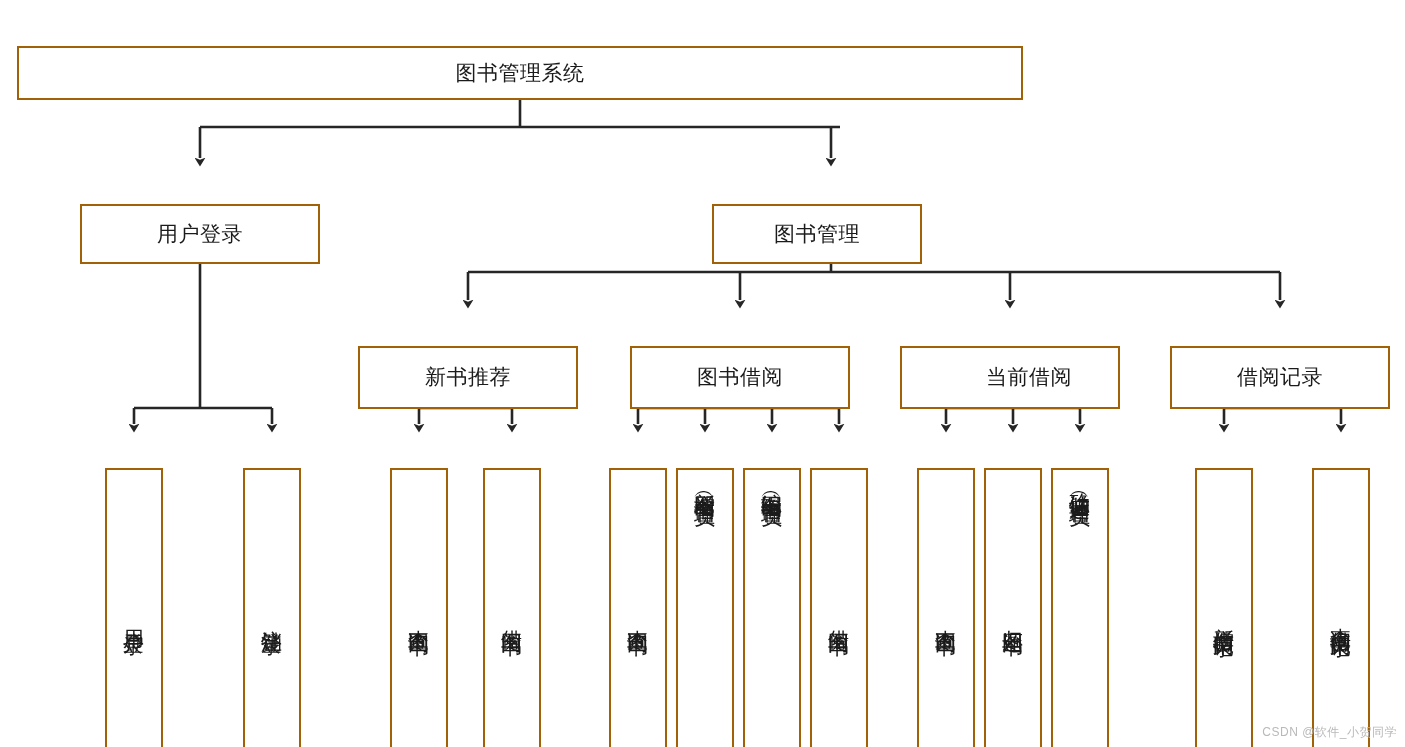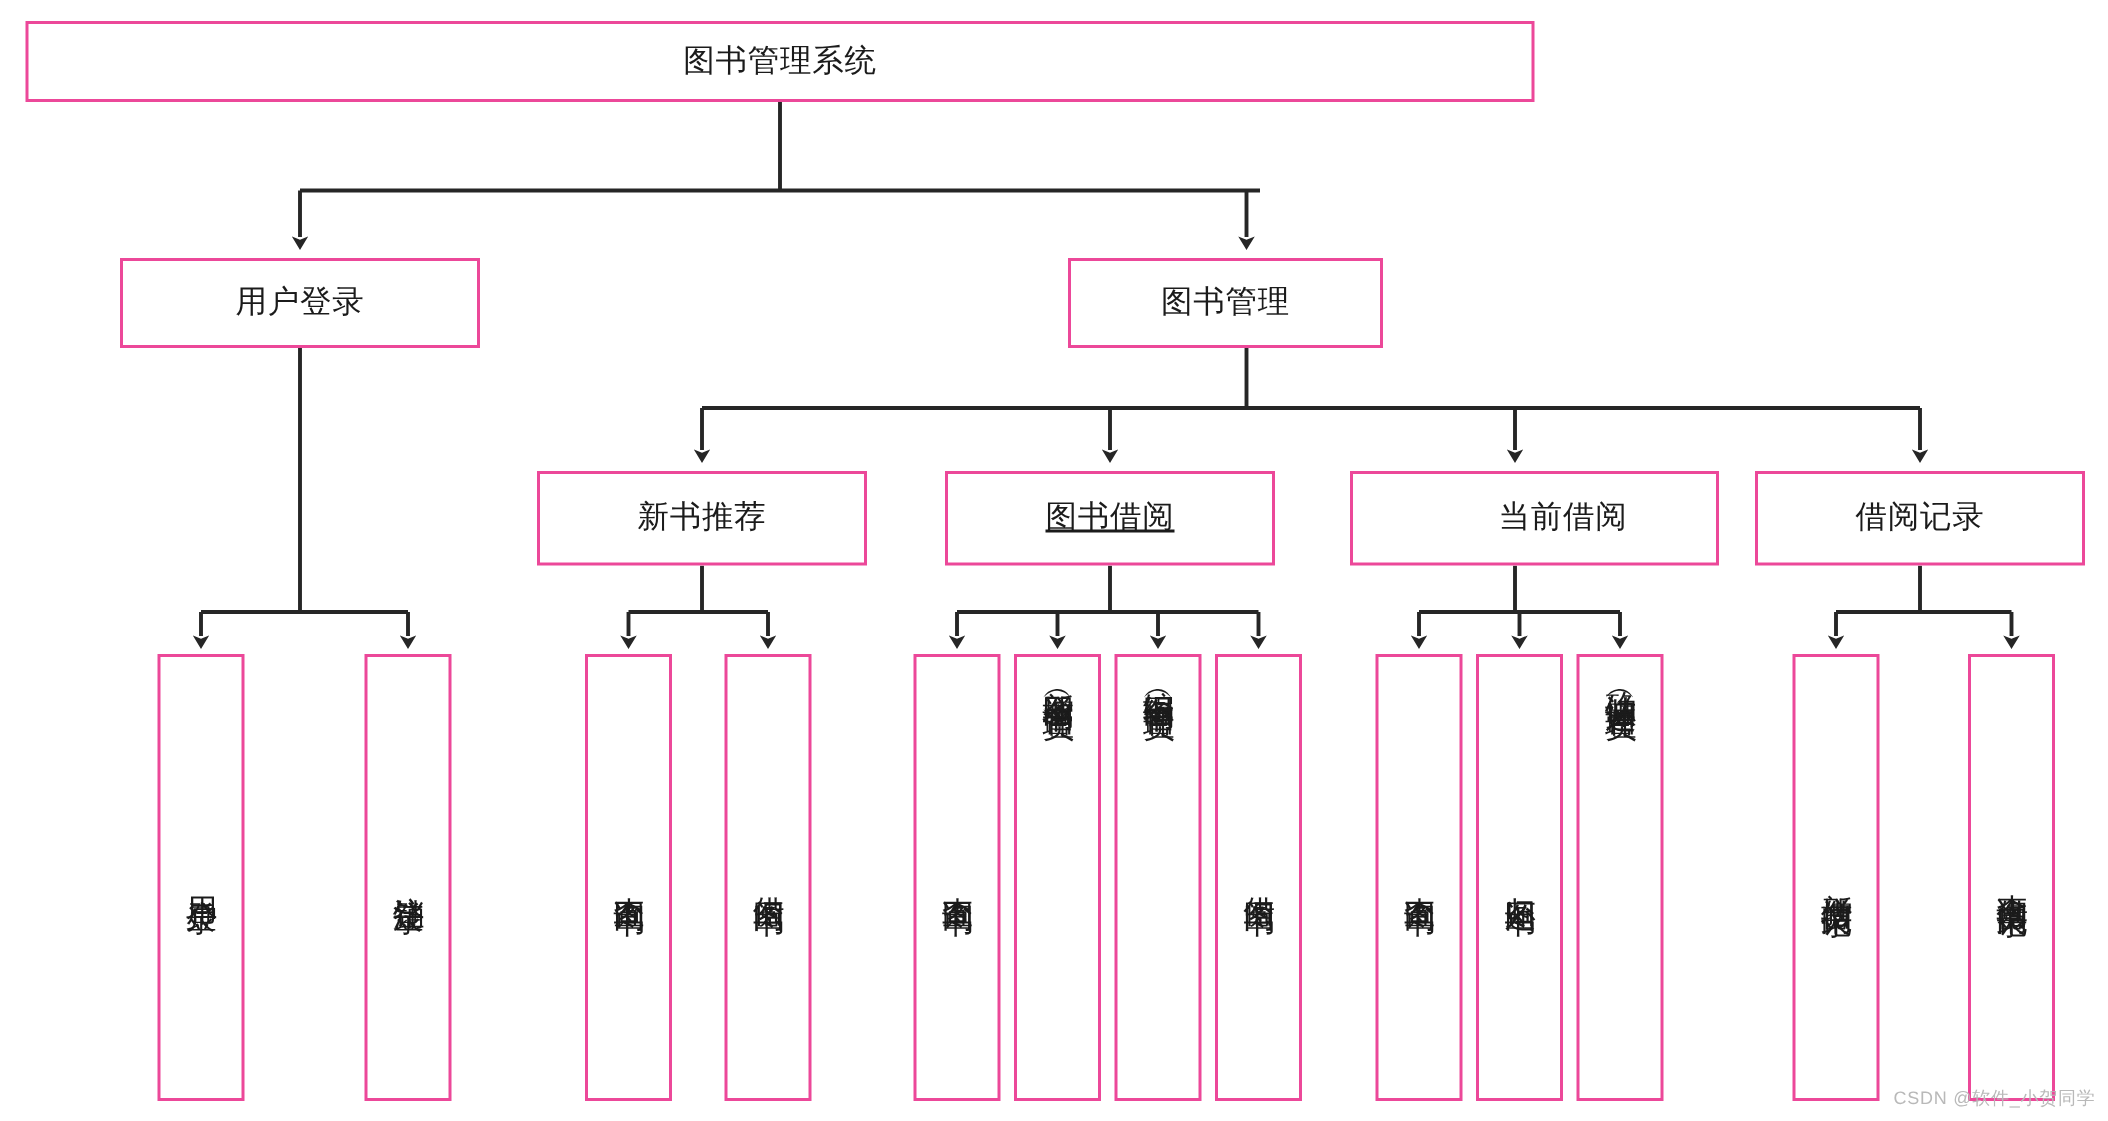--- a/index.html
+++ b/index.html
@@ -21,25 +21,26 @@
     position: absolute;
     left: 0;
     top: 0;
     width: 1405px;
     height: 747px;
   }
   .node {
     position: absolute;
     box-sizing: border-box;
     background: #ffffff;
-    border: 2px solid #ec4899;
+    border: 2px solid #a16207;
     display: flex;
     align-items: center;
     justify-content: center;
     color: #1b1b1b;
+    margin-top: 32px;
   }
   .node-label {
     font-size: 21px;
     line-height: 1.15;
     letter-spacing: 0.5px;
     white-space: nowrap;
     color: #1b1b1b;
   }
   .node.vertical {
     align-items: flex-start;
@@ -130,24 +131,24 @@
   <div class="node" style="left:80px; top:172px; width:240px; height:60px;">
     <span class="node-label">用户登录</span>
   </div>
   <div class="node" style="left:712px; top:172px; width:210px; height:60px;">
     <span class="node-label">图书管理</span>
   </div>
 
   <div class="node" style="left:358px; top:314px; width:220px; height:63px;text-align:center;">
     <span class="node-label">新书推荐</span>
   </div>
-  <div class="node" style="left:630px; top:314px; width:220px; height:63px;text-decoration:underline;">
+  <div class="node" style="left:630px; top:314px; width:220px; height:63px;">
     <span class="node-label">图书借阅</span>
   </div>
-  <div class="node" style="left:900px; top:314px; width:246px; height:63px;padding-left:38px;">
+  <div class="node" style="left:900px; top:314px; width:220px; height:63px;padding-left:38px;">
     <span class="node-label">当前借阅</span>
   </div>
   <div class="node" style="left:1170px; top:314px; width:220px; height:63px;justify-content:center;">
     <span class="node-label">借阅记录</span>
   </div>
 
   <div class="node vertical centered" style="left:105px; top:436px; width:58px; height:298px;">
     <span class="node-label">用户登录</span>
   </div>
   <div class="node vertical centered" style="left:243px; top:436px; width:58px; height:298px;">

